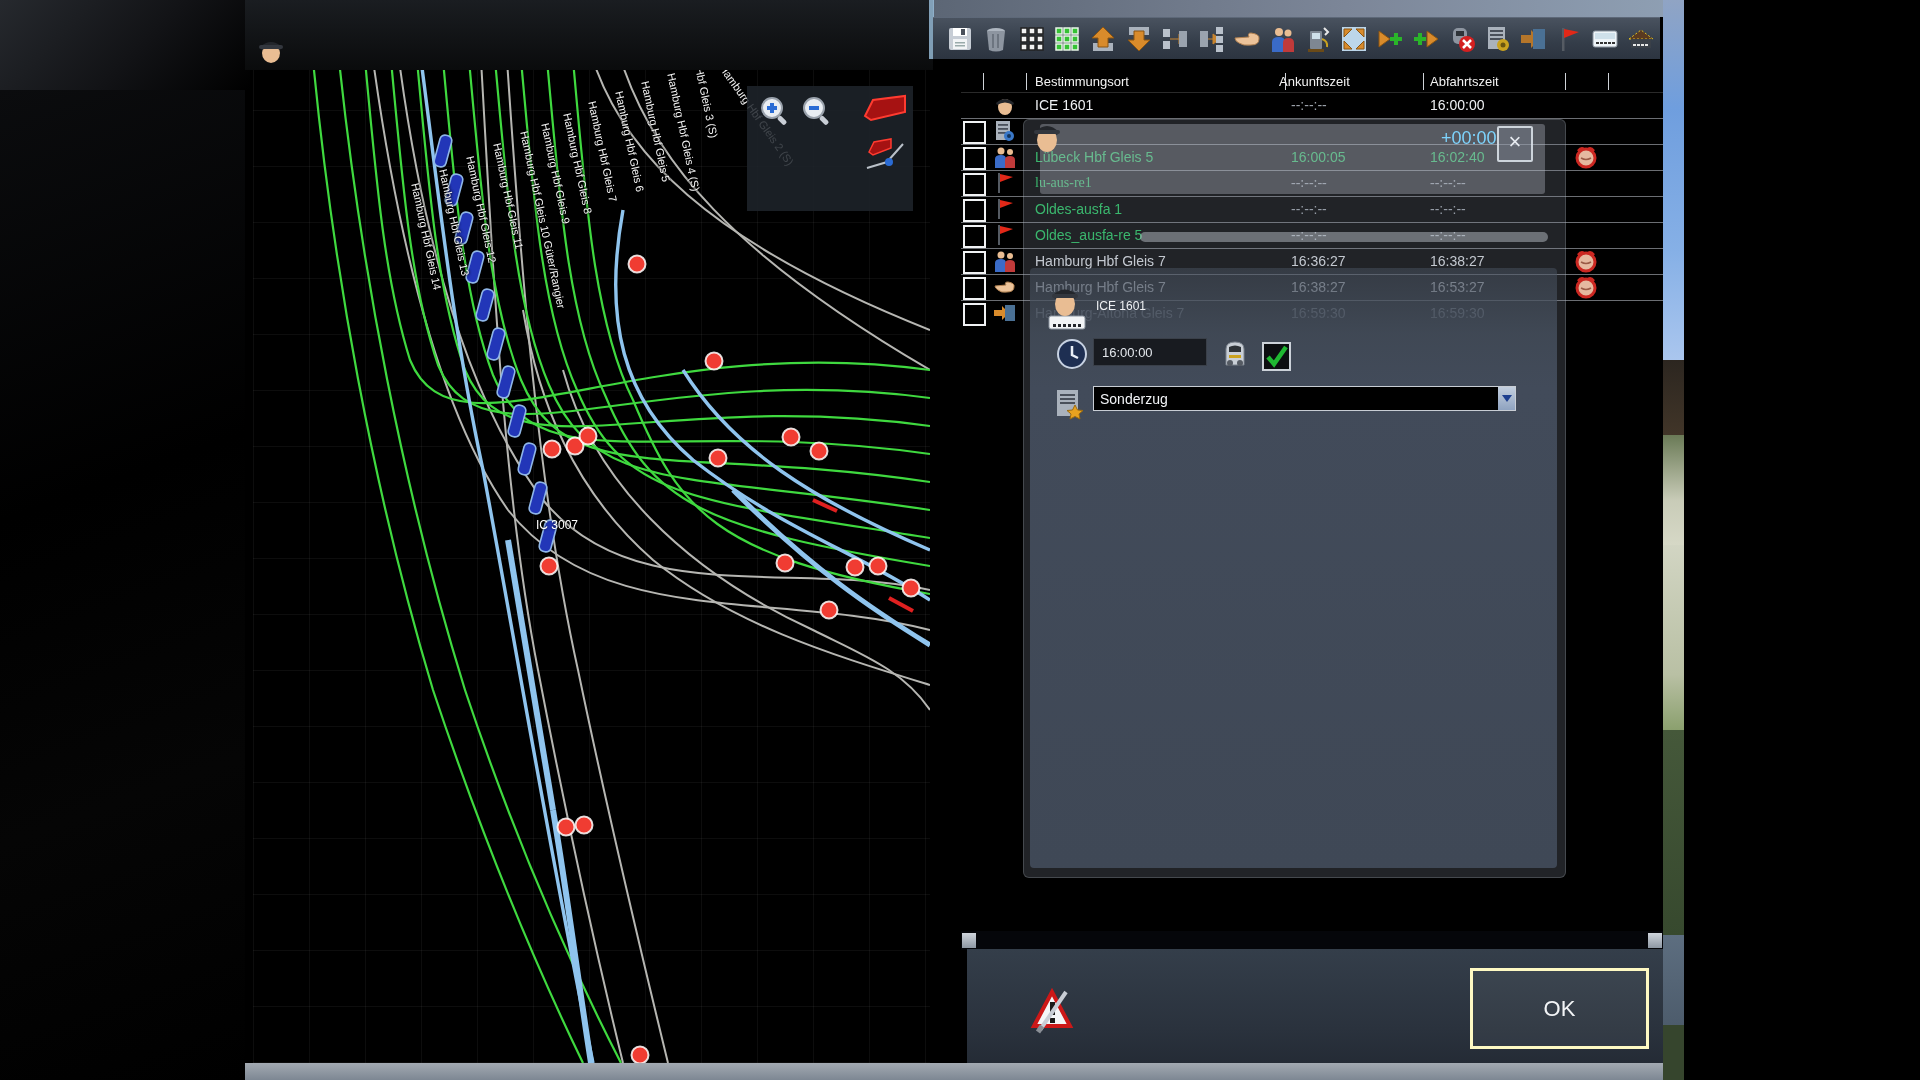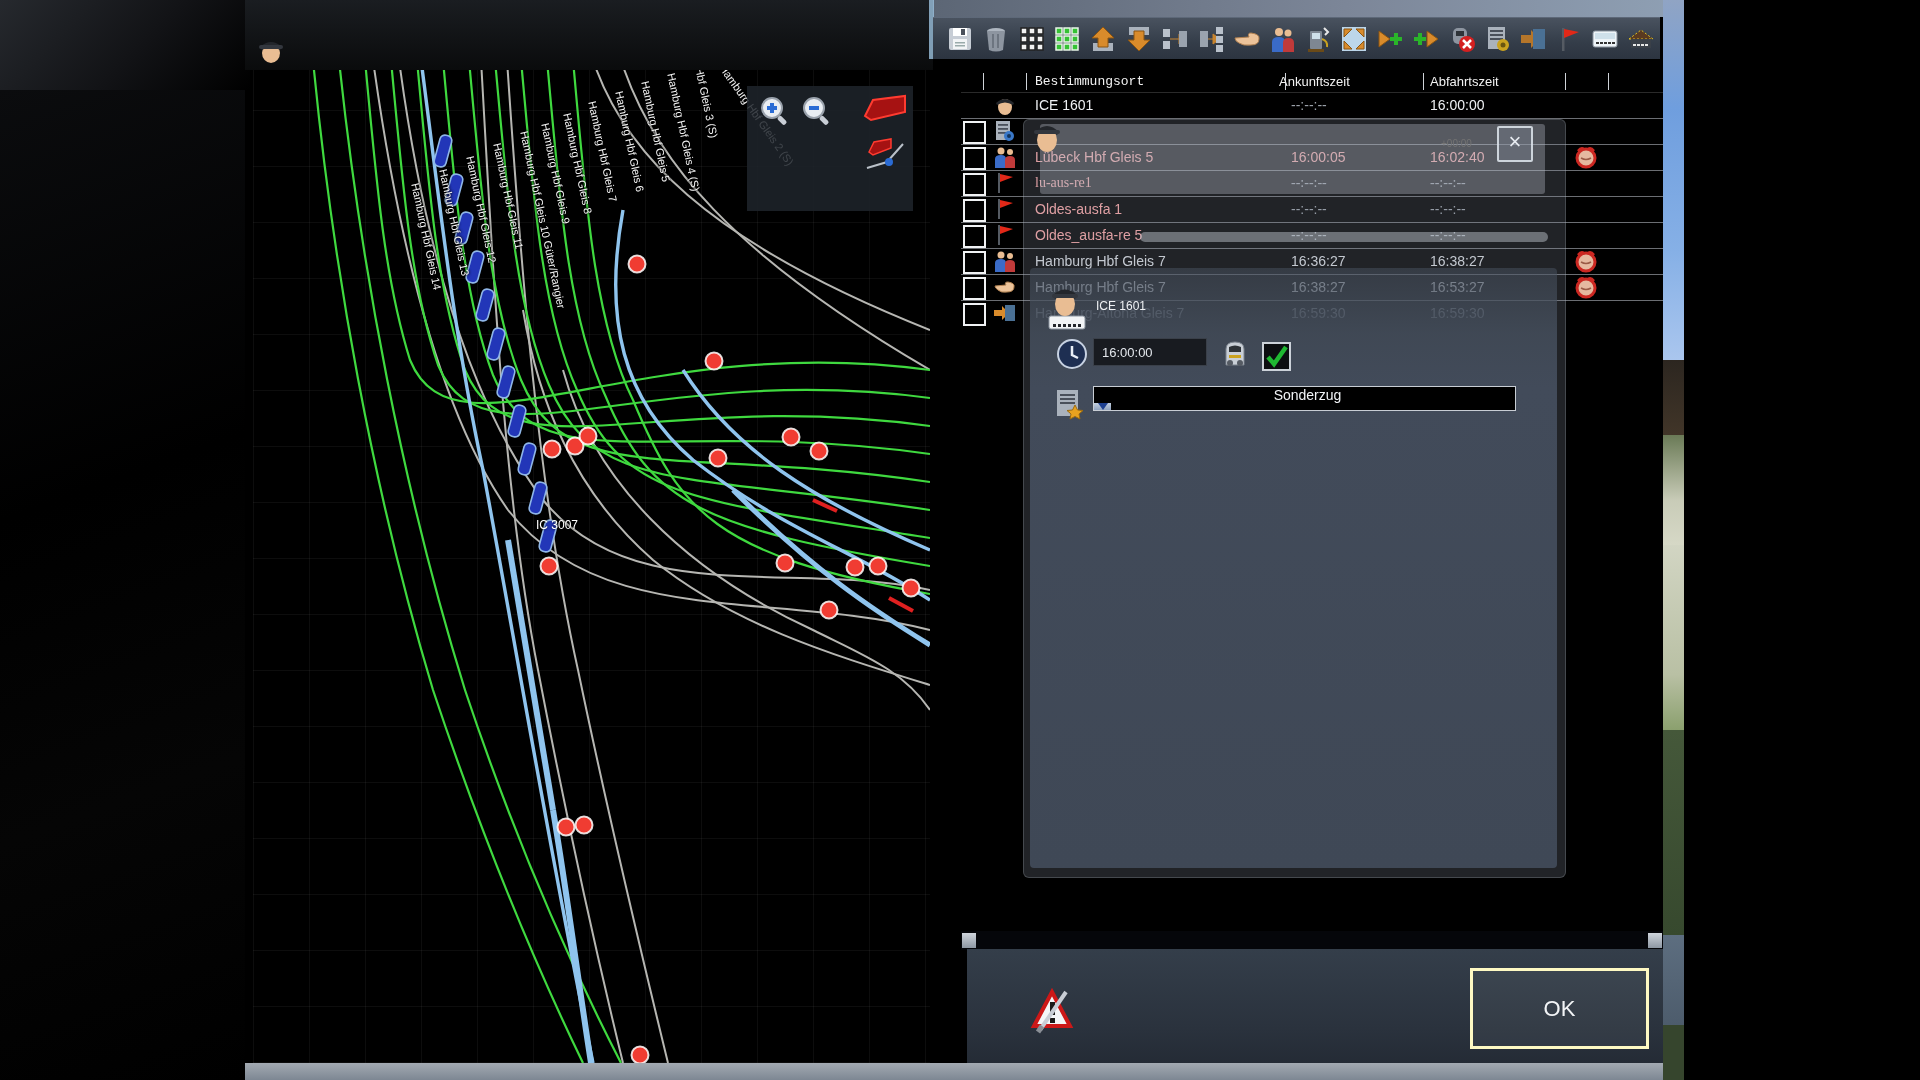--- a/index.html
+++ b/index.html
@@ -36,40 +36,40 @@
   .hdr-sep{position:absolute;top:2px;width:1px;height:17px;background:#cfd3d8;}
   #rows{left:961px;top:92px;width:702px;height:234px;}
   .row{position:absolute;left:0;width:702px;height:26px;}
   .rline{position:absolute;left:0;width:702px;height:1px;background:rgba(195,201,209,.55);}
   .cb{position:absolute;left:2px;top:3px;width:19px;height:19px;border:2px solid #f0f2f4;background:rgba(0,0,0,.6);}
   .ricon{position:absolute;left:32px;top:1px;width:24px;height:24px;}
   .rname{position:absolute;left:74px;top:5px;font-size:14px;}
   .rarr{position:absolute;left:330px;top:5px;font-size:14px;}
   .rdep{position:absolute;left:469px;top:5px;font-size:14px;}
   .ralarm{position:absolute;left:613px;top:1px;width:24px;height:24px;}
-  .t-bright{color:#eef0f3;} .t-dim{color:#fca5a5;} .t-mid{color:#d8dce1;} .t-faint{color:#8e949c;}
+  .t-bright{color:#eef0f3;} .t-dim{color:#22c55e;} .t-mid{color:#d8dce1;} .t-faint{color:#8e949c;}
   .ghost{color:#9aa0a8;}
   #tbl-body{left:961px;top:326px;width:702px;height:605px;background:#000;}
   #hscroll{left:961px;top:931px;width:702px;height:19px;background:#05060a;}
   .hthumb{position:absolute;top:2px;width:14px;height:15px;background:linear-gradient(180deg,#cfd5dc,#8d97a3);}
   
   #dlg-outer{left:1023px;top:119px;width:541px;height:757px;background:rgba(130,140,154,.25);
              border:1px solid rgba(200,208,218,.22);border-radius:6px;}
   #dlg-band{left:1040px;top:124px;width:505px;height:70px;background:rgba(188,195,205,.35);border-radius:3px;}
   #dlg-pill{left:1140px;top:232px;width:408px;height:10px;background:rgba(200,206,215,.45);border-radius:5px;}
   #dlg-body{left:1030px;top:268px;width:527px;height:600px;border-radius:4px;
             background:linear-gradient(180deg,rgba(73,83,97,.5) 0%,rgba(66,75,88,.93) 11%,#424b5a 20%,#3f4856 100%);}
-  #row-editor-delay{left:1441px;top:138px;font-size:10px;color:#737373;}
+  #row-editor-delay{left:1441px;top:128px;font-size:18px;color:#7dd3fc;}
   #row-editor-close{left:1497px;top:126px;width:32px;height:32px;border:2px solid rgba(225,230,238,.85);border-radius:2px;
                     background:rgba(125,135,150,.35);color:#e8ecf2;font-size:22px;line-height:28px;text-align:center;}
   #dlg-train-label{left:1096px;top:299px;font-size:12px;color:#f0f2f5;}
   #dlg-time-field{left:1093px;top:338px;width:114px;height:28px;background:#181b20;border:1px solid #3a4049;
                   color:#e3e7ec;font-size:13px;line-height:28px;padding-left:8px;box-sizing:border-box;}
   #dlg-check{left:1262px;top:342px;width:25px;height:25px;border:2px solid #ccd2d9;background:#0c0e11;}
-  #dlg-dd{left:1093px;top:386px;width:421px;height:23px;flex-direction:column;}
+  #dlg-dd{left:1093px;top:386px;width:421px;height:23px;}
   
   #footer{left:967px;top:949px;width:698px;height:115px;background:linear-gradient(180deg,#343e4a,#2a323d 70%,#242b35);}
   #ok-btn{left:1470px;top:968px;width:173px;height:75px;border:3px solid #fef9c3;background:rgba(255,255,255,.05);
           color:#f2f4f6;font-size:22px;display:flex;align-items:center;justify-content:center;}
   #bottom-strip{left:245px;top:1063px;width:1418px;height:17px;background:linear-gradient(180deg,#a3aab2,#7d8793);}
   
   .wseg{position:absolute;left:1663px;width:21px;}
 </style>
 </head>
 <body>
@@ -385,21 +385,21 @@
     </div>
   </div>
 
   <div class="abs" id="table-hdr">
     <span class="hdr-sep" style="left:22px;"></span>
       <span class="hdr-sep" style="left:65px;"></span>
     <span class="hdr-sep" style="left:324px;"></span>
       <span class="hdr-sep" style="left:462px;"></span>
     <span class="hdr-sep" style="left:604px;"></span>
       <span class="hdr-sep" style="left:647px;"></span>
-    <span class="hdr-txt" style="left:74px;font-family:Liberation Mono, monospace;">Bestimmungsort</span>
+    <span class="hdr-txt" style="left:74px;">Bestimmungsort</span>
     <span class="hdr-txt" style="left:318px;">Ankunftszeit</span>
     <span class="hdr-txt" style="left:469px;">Abfahrtszeit</span>
   </div>
 
   <div class="abs" id="rows">
 
     <div class="row" style="top:0;">
       <span class="ricon"><svg width="24" height="24">
             <ellipse cx="12" cy="14" rx="7" ry="8" fill="#e9bd93"></ellipse>
             <path d="M3 10 Q12 2 21 10 L20 12 Q12 7 4 12 Z" fill="#23262b"></path>

